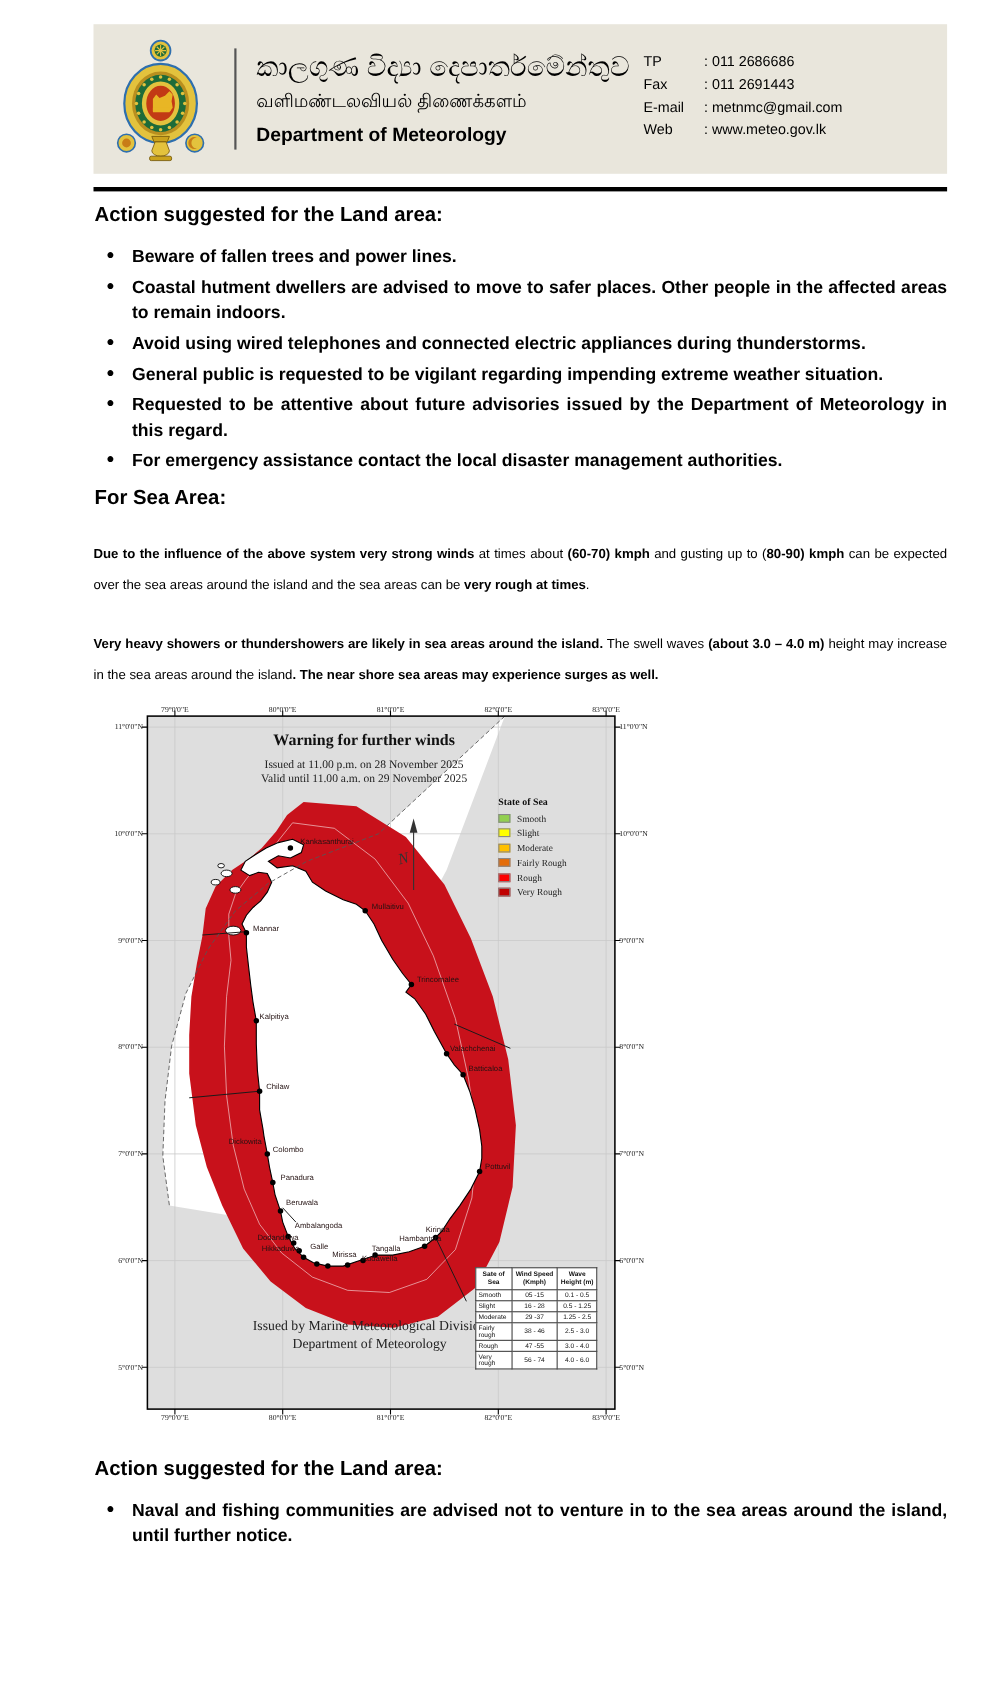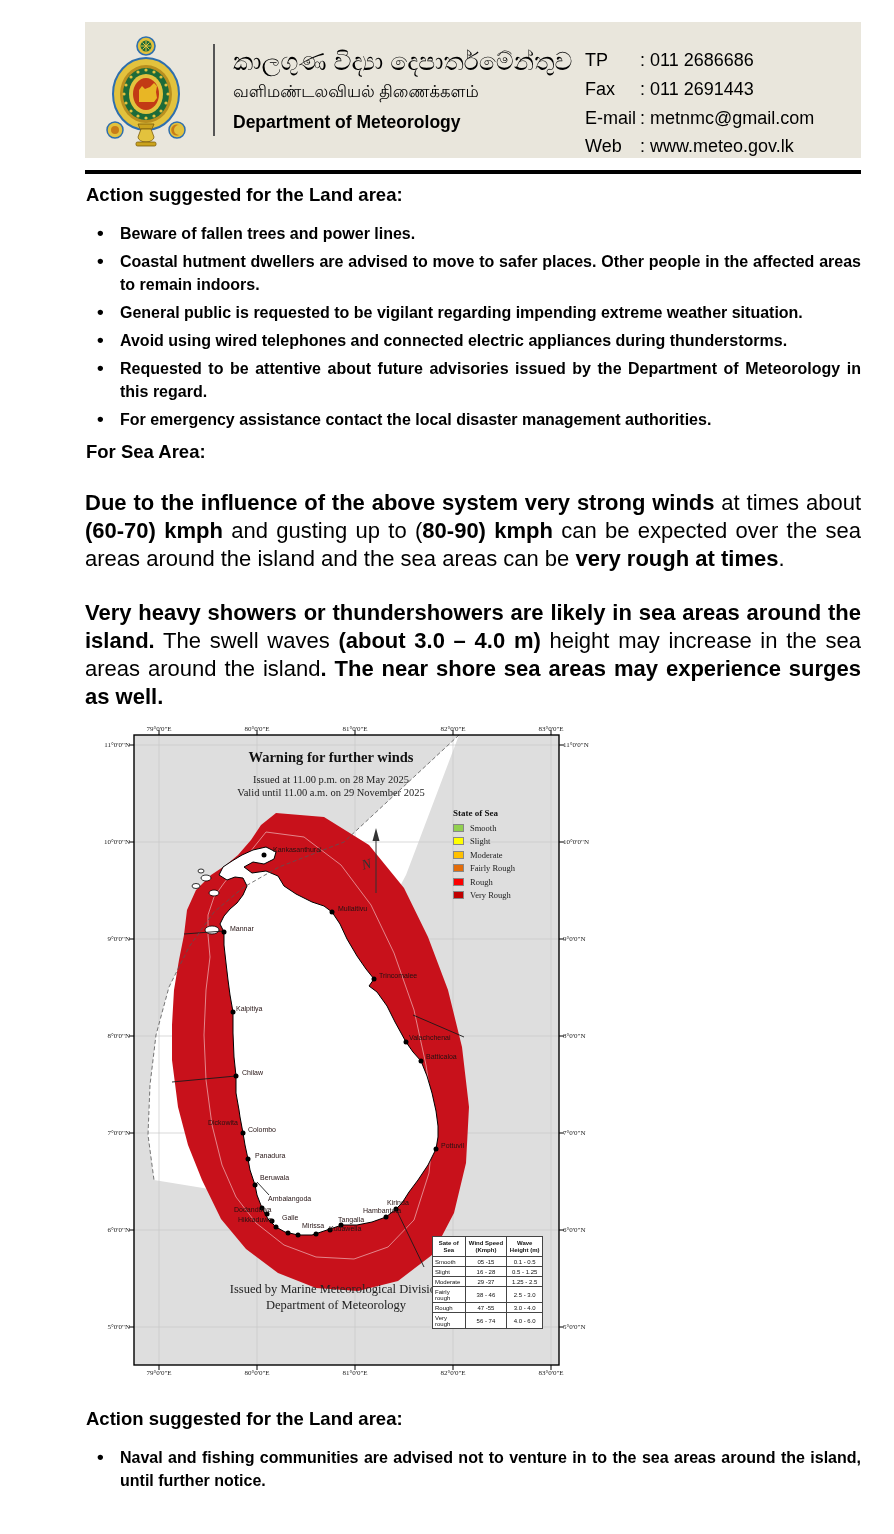--- a/index.html
+++ b/index.html
@@ -11,35 +11,35 @@
   
   .brand { width:776px; margin-left:85px; height:136px; background:#e9e6dc;
            display:flex; align-items:center; padding:10px 14px 10px 20px; }
   .logo { width:82px; height:116px; flex:0 0 auto; }
   .vline { width:2px; height:92px; background:#555; margin:0 0 0 26px; flex:0 0 auto; }
   .names { margin-left:18px; }
   .name-si { font-size:25px; font-weight:normal; line-height:1.15; }
   .name-ta { font-size:16.5px; font-weight:normal; margin-top:7px; }
   .name-en { font-size:17.5px; font-weight:bold; margin-top:9px; }
   .contacts { margin-left:auto; margin-right:10px; width:252px;
-              display:grid; grid-template-columns:55px 1fr; font-size:18px;
+              display:grid; grid-template-columns:55px 1fr; font-size:13px;
               line-height:1.6; align-self:flex-start; margin-top:14px; }
 
   
   .rule { width:776px; margin:12px 0 0 85px; height:4px; background:#000; }
   .content { width:776px; margin-left:85px; }
   h2.head { font-size:18.5px; font-weight:bold; margin:10px 0 0 1px; }
   ul.blist { list-style:none; margin:16px 0 0 0; padding:0; }
   ul.blist li { position:relative; padding-left:35px; font-weight:bold;
                 font-size:16px; line-height:23px; margin-bottom:5px;
                 text-align:justify; }
   ul.blist li::before { content:"\2022"; position:absolute; left:12px; top:-1px;
                         font-size:19px; }
   .sea-head { margin-top:78px; }
-  p.rich { margin:26px 0 0 0; font-size:22px; line-height:28px;
+  p.rich { margin:26px 0 0 0; font-size:12px; line-height:28px;
            text-align:justify; }
   p.rich b { font-weight:bold; }
 
   
   .map-wrap { position:relative; width:440px; height:655px;
               margin:14px 0 0 126px; font-family:"Liberation Serif", serif; }
   .map-wrap svg.mapsvg { position:absolute; left:0; top:0; }
   .map-title { position:absolute; left:55px; top:24px; width:300px;
                text-align:center; font-weight:bold; font-size:14.5px; color:#111; }
   .map-sub { position:absolute; left:40px; top:49px; width:330px;
@@ -150,23 +150,23 @@
 
   <div class="content">
 
     <h2 class="head">Action suggested for the Land area:</h2>
     <ul class="blist">
 
         <li>Beware of fallen trees and power lines.</li>
 
         <li>Coastal hutment dwellers are advised to move to safer places. Other people in the affected areas to remain indoors.</li>
 
+        <li>Avoid using wired telephones and connected electric appliances during thunderstorms.</li>
+
         <li>General public is requested to be vigilant regarding impending extreme weather situation.</li>
-
-        <li>Avoid using wired telephones and connected electric appliances during thunderstorms.</li>
 
         <li>Requested to be attentive about future advisories issued by the Department of Meteorology in this regard.</li>
 
         <li>For emergency assistance contact the local disaster management authorities.</li>
 
     </ul>
 
     <h2 class="head sea-head">For Sea Area:</h2>
     <p class="rich"><b>Due to the influence of the above system very strong winds</b><span> at times about </span><b>(60-70) kmph</b><span> and gusting up to (</span><b>80-90) kmph</b><span> can be expected over the sea areas around the island and the sea areas can be </span><b>very rough at times</b><span>.</span></p>
     <p class="rich"><b>Very heavy showers or thundershowers are likely in sea areas around the island.</b><span> The swell waves </span><b>(about 3.0 – 4.0 m)</b><span> height may increase in the sea areas around the island</span><b>. The near shore sea areas may experience surges as well.</b></p>
@@ -238,21 +238,21 @@
 
       <rect x="8" y="10" width="425" height="630" fill="none" stroke="#000" stroke-width="1.4"></rect>
       <path stroke="#000" stroke-width="1" d="M33,10 V5 M131,10 V5 M229,10 V5 M327,10 V5 M425,10 V5
            M33,640 V645 M131,640 V645 M229,640 V645 M327,640 V645 M425,640 V645
            M8,20 H3 M8,117 H3 M8,214 H3 M8,311 H3 M8,408 H3 M8,505 H3 M8,602 H3
            M433,20 H438 M433,117 H438 M433,214 H438 M433,311 H438 M433,408 H438 M433,505 H438 M433,602 H438"></path>
     </svg>
 
     <div class="map-title">Warning for further winds</div>
     <div class="map-sub">
-      <div>Issued at 11.00 p.m. on 28 May 2025</div>
+      <div>Issued at 11.00 p.m. on 28 November 2025</div>
       <div>Valid until 11.00 a.m. on 29 November 2025</div>
     </div>
 
     <div class="legend">
       <div class="legend-title">State of Sea</div>
 
         <div class="legend-item">
           <span class="legend-sw" style="background: rgb(146, 208, 80);"></span>
           <span class="legend-lab">Smooth</span>
         </div>

